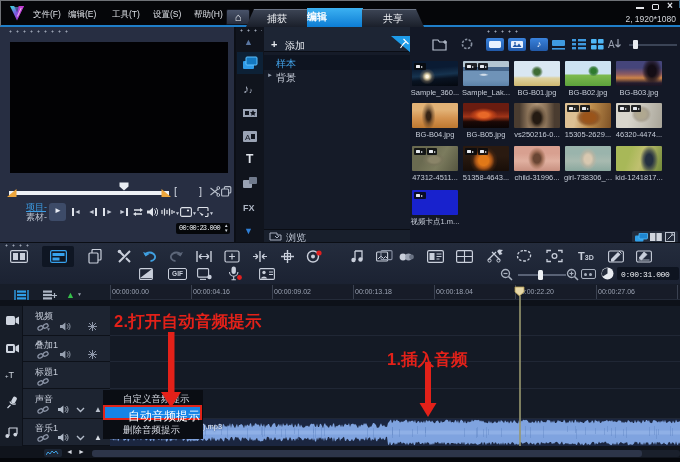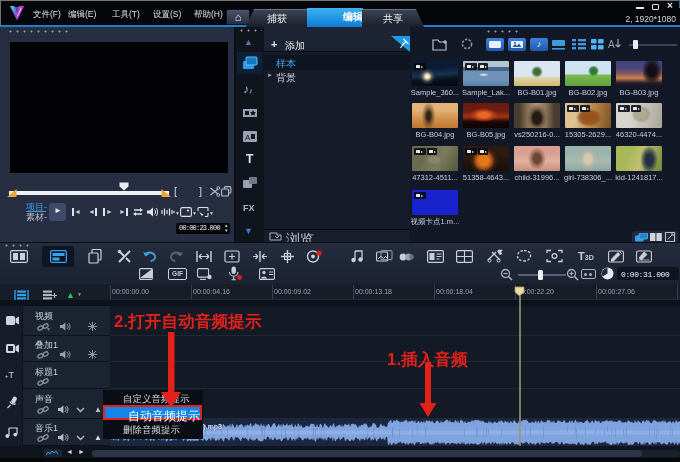--- a/index.html
+++ b/index.html
@@ -35,21 +35,21 @@
 <span style="position:absolute;left:33px;">文件(F)</span>
 <span style="position:absolute;left:68px;">编辑(E)</span>
 <span style="position:absolute;left:112px;">工具(T)</span>
 <span style="position:absolute;left:153px;">设置(S)</span>
 <span style="position:absolute;left:194px;">帮助(H)</span>
 </div>
 
 <div class="abs" style="left:226px;top:9px;width:24px;height:16px;background:linear-gradient(#49536a,#272e3e);border:1px solid #11141c;border-radius:2px 2px 0 0;color:#f2f4f8;font-size:11px;font-weight:bold;text-align:center;line-height:15px;">⌂</div>
 
 <div class="abs" style="left:246px;top:9px;width:62px;height:18px;background:linear-gradient(#3b4353,#1a1f2a);clip-path:polygon(8px 0,100% 0,calc(100% - 0px) 100%,0 100%);border-top:1px solid #6a7384;color:#eceef2;font-size:10px;text-align:center;line-height:17px;">捕获</div>
-<div class="abs" style="left:307px;top:8px;width:56px;height:19px;background:linear-gradient(#3cb1f2,#0d7dd4);color:#fff;font-size:10px;font-weight:bold;text-align:right;line-height:18px;">编辑</div>
+<div class="abs" style="left:307px;top:8px;width:56px;height:19px;background:linear-gradient(#3cb1f2,#0d7dd4);color:#fff;font-size:10px;font-weight:bold;text-align:left;line-height:18px;">编辑</div>
 <div class="abs" style="left:362px;top:9px;width:62px;height:18px;background:linear-gradient(#3b4353,#1a1f2a);clip-path:polygon(0 0,calc(100% - 8px) 0,100% 100%,0 100%);border-top:1px solid #6a7384;color:#eceef2;font-size:10px;text-align:center;line-height:17px;">共享</div>
 
 <div class="abs" style="left:630px;top:2px;width:50px;height:11px;">
 <span style="position:absolute;left:6px;top:5px;width:8px;height:1.6px;background:#e4e6ea;"></span>
 <span style="position:absolute;left:22px;top:2px;width:7px;height:6px;border:1.4px solid #e4e6ea;border-radius:1px;"></span>
 <span style="position:absolute;left:37px;top:-2px;color:#e4e6ea;font-size:10px;font-weight:bold;">×</span>
 </div>
 <div class="abs" style="left:600px;top:14px;width:76px;text-align:right;font-size:8.5px;color:#d3d6db;">2, 1920*1080</div>
 
 <div class="abs" style="left:0;top:27px;width:234px;height:215px;background:#272e42;"></div>
@@ -157,21 +157,21 @@
     </svg>
 <div class="abs" style="left:264px;top:55px;width:146px;height:15px;background:#0e1420;"></div>
 <div class="abs" style="left:276px;top:57px;font-size:10px;color:#42a2e8;">样本</div>
 <div class="abs" style="left:267px;top:72px;font-size:6px;color:#98a1b1;">►</div>
 <div class="abs" style="left:276px;top:71px;font-size:10px;color:#c6ccd8;">背景</div>
 <div class="abs" style="left:264px;top:229px;width:146px;height:13px;background:#181f2c;border-top:1px solid #0a0d14;"></div>
 <svg class="abs" style="left:269px;top:232px;" width="13" height="9" viewBox="0 0 13 9">
       <path d="M1 1 h7 v2 h4 v5 h-11 z" fill="none" stroke="#a8b0c0" stroke-width="1"></path>
       <path d="M6 4 l2 2 2 -2" stroke="#a8b0c0" fill="none"></path>
     </svg>
-<div class="abs" style="left:286px;top:231px;font-size:14px;color:#b9c1cf;">浏览</div>
+<div class="abs" style="left:286px;top:231px;font-size:10px;color:#b9c1cf;">浏览</div>
 
 <div class="abs" style="left:410px;top:27px;width:270px;height:215px;background:#131826;"></div>
 <div class="dots" style="left:485px;top:30px;width:34px;"></div>
 <div id="libhead">
 <svg class="abs" style="left:432px;top:38px;" width="17" height="13" viewBox="0 0 17 13">
         <path d="M1 2 h5 l1.5 2 H14 v8 H1 z" fill="none" stroke="#b9c1d0" stroke-width="1.2"></path>
         <path d="M13 2 v4 M11 4 h4" stroke="#b9c1d0" stroke-width="1.1"></path>
       </svg>
 <svg class="abs" style="left:461px;top:38px;" width="12" height="12" viewBox="0 0 12 12">
         <circle cx="6" cy="6" r="4.6" fill="none" stroke="#8a93a3" stroke-width="1.6" stroke-dasharray="2.4 1.4"></circle>

